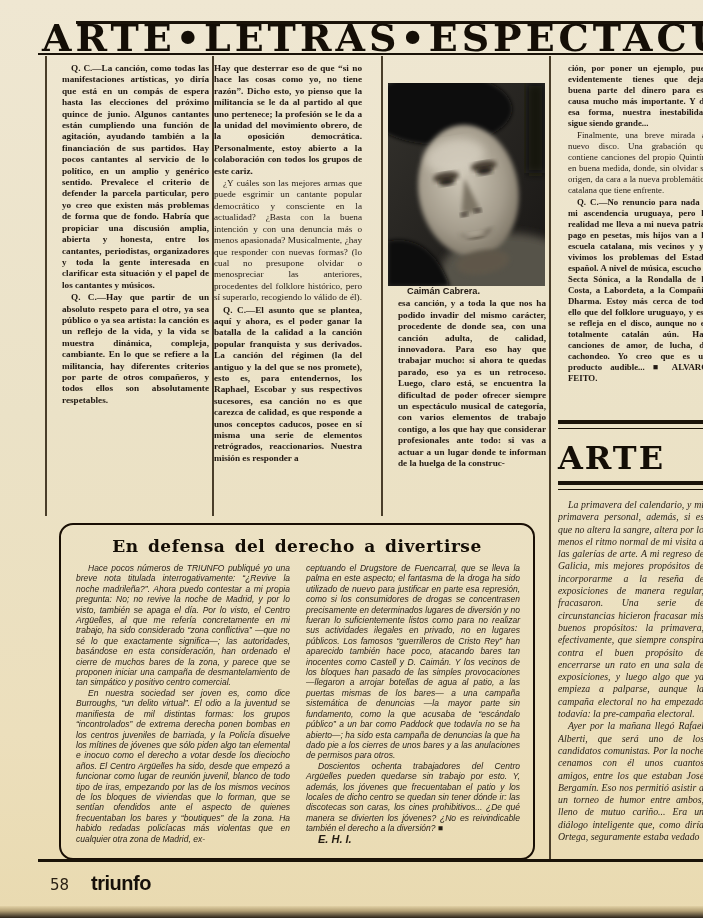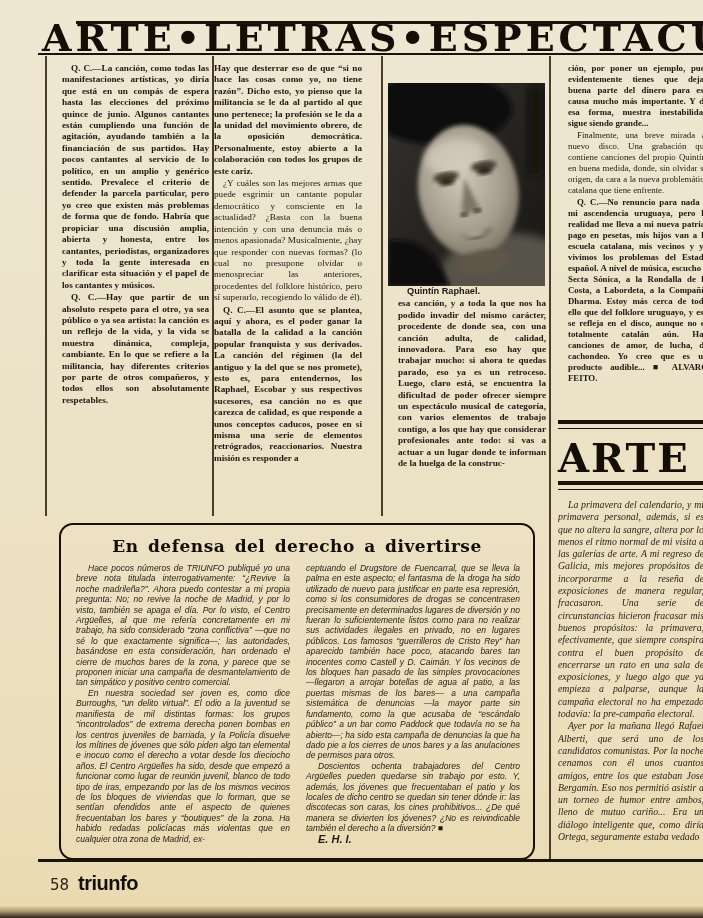--- a/index.html
+++ b/index.html
@@ -38,21 +38,21 @@
   .noind{text-indent:0 !important;}
   .photo{margin-top:20px;width:157px;height:203px;display:block;}
   .caption{
     margin:4px 0 7px 0;text-align:center;font-family:"Liberation Sans",sans-serif;
     font-weight:bold;font-size:8.5px;color:#241c12;
   }
   #arteblock{position:absolute;left:558px;top:420px;width:146px;}
   .dblrule{height:4px;border-top:4px solid #1a1309;border-bottom:1.5px solid #1a1309;}
   #arte-heading{
     margin:14px 0 8px 0;font-family:"DejaVu Serif",serif;font-weight:bold;
-    font-size:40px;line-height:30px;letter-spacing:2px;color:#140e06;
+    font-size:32px;line-height:30px;letter-spacing:2px;color:#140e06;
   }
   #arte-text{margin-top:9px;height:346px;overflow:hidden;}
   #arte-text p{
     margin:0;text-align:justify;text-indent:10px;
     font-family:"Liberation Serif",serif;font-style:italic;
     font-size:9.8px;line-height:12.3px;color:#251d13;
   }
   #box{
     position:absolute;left:59px;top:523px;width:472px;height:333px;
     border:2px solid #190f05;border-radius:14px;overflow:hidden;
@@ -61,21 +61,21 @@
     margin:11px 0 5px 0;text-align:center;font-family:"DejaVu Serif",serif;
     font-weight:bold;font-size:17px;letter-spacing:.5px;word-spacing:3px;color:#140e06;
   }
   .boxcols{display:flex;gap:16px;padding:2px 13px 0 15px;align-items:flex-end;}
   .boxcol{
     flex:1;font-family:"Liberation Sans",sans-serif;font-style:italic;
     font-size:8.5px;line-height:10.4px;text-align:justify;color:#241c12;
   }
   .boxcol p{margin:0;text-indent:12px;}
   .sig{font-weight:bold;margin-top:2px;font-size:11px;text-indent:0;}
-  #footer{position:absolute;left:50px;top:872px;display:flex;align-items:baseline;gap:9px;}
+  #footer{position:absolute;left:50px;top:872px;display:flex;align-items:baseline;gap:22px;}
   .pageno{font-family:"DejaVu Sans",sans-serif;font-size:15px;color:#2a2114;}
   .logo{
     font-family:Liberation Sans, sans-serif;font-weight:bold;font-size:20px;
     letter-spacing:-.5px;color:#16100a;
   }
   #pageedge{
     position:absolute;left:0;top:906px;width:703px;height:12px;
     background:linear-gradient(180deg,#e2d2a6 0%,#b3a075 40%,#4e4331 85%,#2b2419 100%);
   }
 </style>
@@ -136,21 +136,21 @@
         <ellipse cx="99" cy="91" rx="8" ry="3.5" fill="#241e17" filter="url(#soft)"></ellipse>
         <path d="M78,95 L70,128 Q79,134 88,127 Z" fill="#7d7465" filter="url(#soft)"></path>
         <ellipse cx="72" cy="131" rx="4" ry="2.5" fill="#3a332a" filter="url(#soft)"></ellipse>
         <ellipse cx="86" cy="129" rx="4" ry="2.5" fill="#3a332a" filter="url(#soft)"></ellipse>
         <path d="M63,149 Q80,158 99,147 Q83,165 63,149 Z" fill="#4e4438" filter="url(#soft)"></path>
         <ellipse cx="80" cy="152" rx="11" ry="2.2" fill="#b6ad9c" filter="url(#soft)"></ellipse>
         <ellipse cx="83" cy="181" rx="27" ry="12" fill="#5f574a" filter="url(#soft)"></ellipse>
       </g>
       <path d="M0,158 Q42,150 62,203 L0,203 Z" fill="#0c0a09" filter="url(#soft)"></path>
     </svg>
-    <p class="caption">Quintín Raphael.</p>
+    <p class="caption">Caimán Cabrera.</p>
     <p class="ans noind">esa canción, y a toda la que nos ha podido invadir del mismo carácter, procedente de donde sea, con una canción adulta, de calidad, innovadora. Para eso hay que trabajar mucho: si ahora te quedas parado, eso ya es un retroceso. Luego, claro está, se encuentra la dificultad de poder ofrecer siempre un espectáculo musical de categoría, con varios elementos de trabajo contigo, a los que hay que considerar profesionales ante todo: si vas a actuar a un lugar donde te informan de la huelga de la construc-</p>
   </section>
 
   <section class="col interview" id="col4">
     <p class="ans noind">ción, por poner un ejemplo, pues evidentemente tienes que dejar buena parte del dinero para esa causa mucho más importante. Y de esa forma, nuestra inestabilidad sigue siendo grande...</p>
     <p class="qst">Finalmente, una breve mirada al nuevo disco. Una grabación que contiene canciones del propio Quintín, en buena medida, donde, sin olvidar su origen, da cara a la nueva problemática catalana que tiene enfrente.</p>
     <p class="ans">Q. C.—No renuncio para nada a mi ascendencia uruguaya, pero la realidad me lleva a mi nueva patria: pago en pesetas, mis hijos van a la escuela catalana, mis vecinos y yo vivimos los problemas del Estado español. A nivel de música, escucho a Secta Sónica, a la Rondalla de la Costa, a Labordeta, a la Compañía Dharma. Estoy más cerca de todo ello que del folklore uruguayo, y eso se refleja en el disco, aunque no es totalmente catalán aún. Hay canciones de amor, de lucha, de cachondeo. Yo creo que es un producto audible... ■ ALVARO FEITO.</p>
   </section>
 
   <section id="arteblock">

